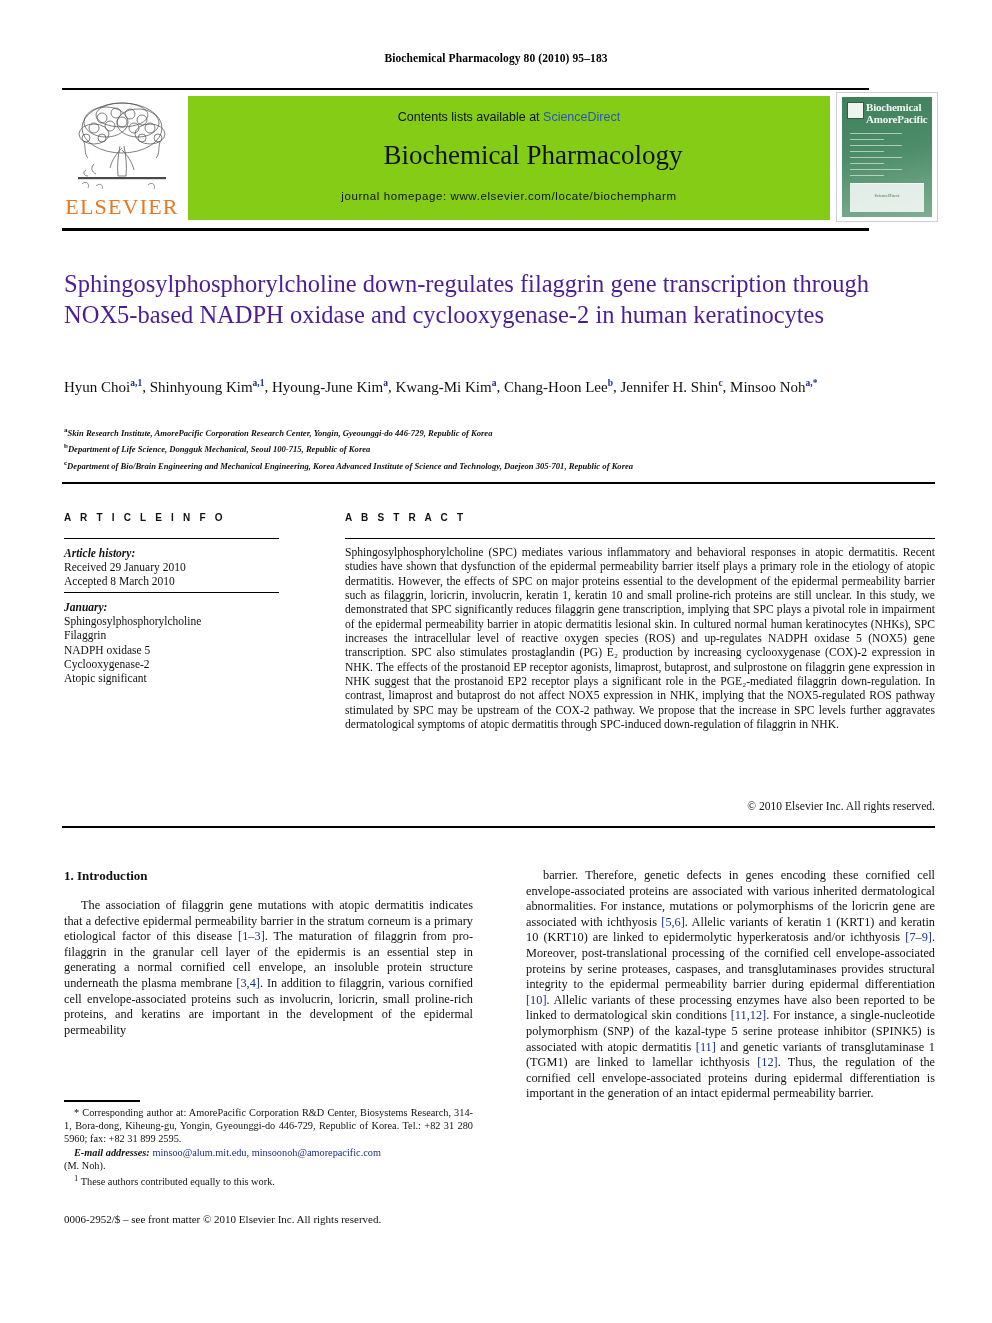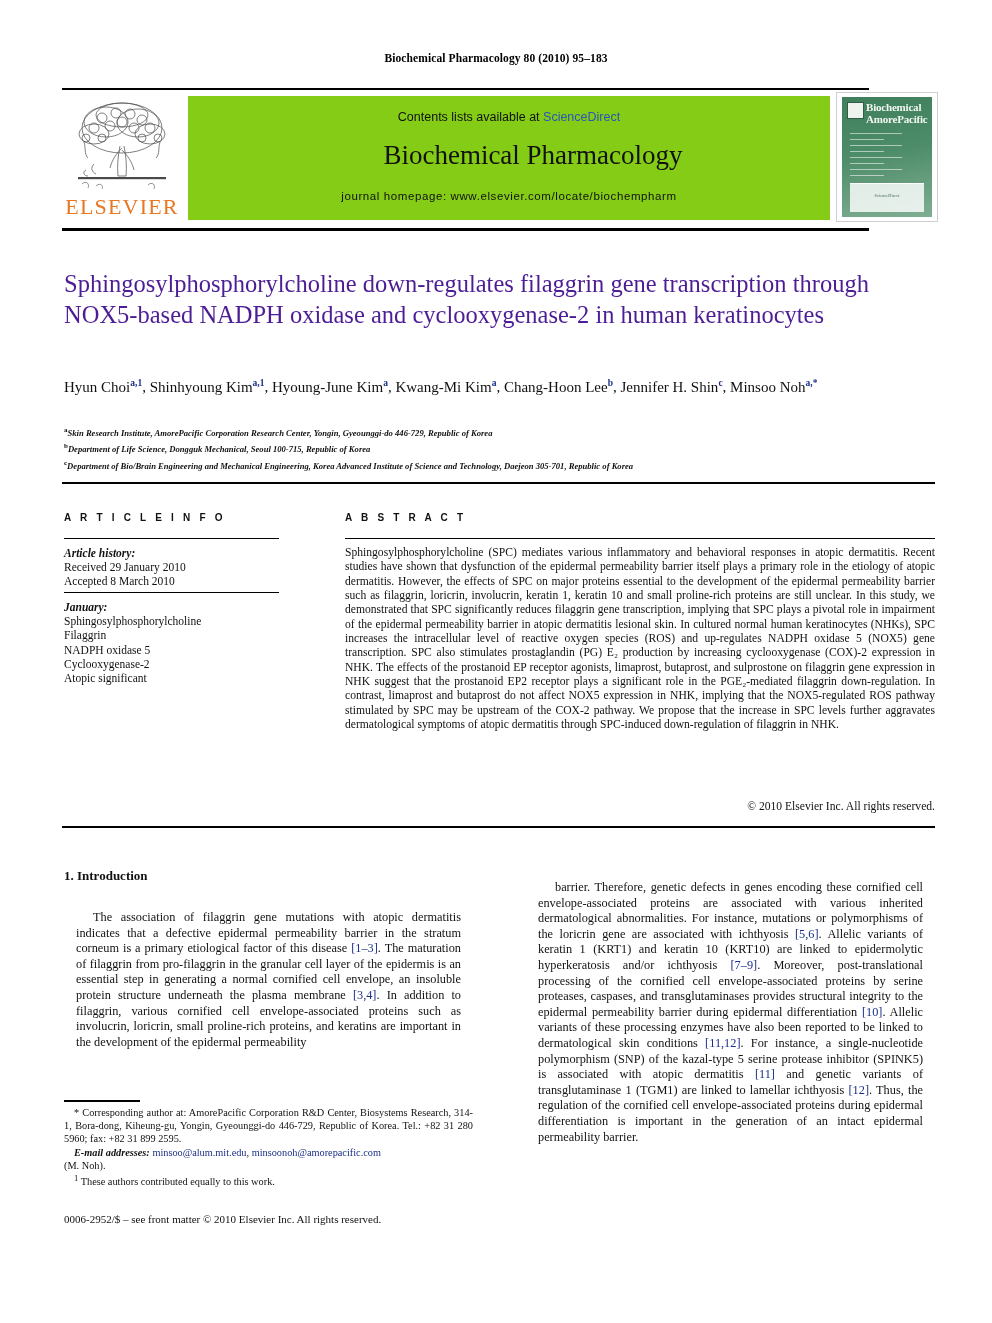--- a/index.html
+++ b/index.html
@@ -266,21 +266,21 @@
   .col {
     position: absolute;
     width: 409px;
     font-size: 12.3px;
     line-height: 15.6px;
     text-align: justify;
     color: #111;
   }
   .col-left  { left: 64px;  top: 898px; }
   .col-right { left: 526px; top: 868px; }
-  .col p { margin: 12px; text-indent: 17px; }
+  .col p { margin: 0; text-indent: 17px; }
   .ref { color: #1a2f86; }
 
   
   .foot-rule {
     position: absolute;
     left: 64px; top: 1100px;
     width: 76px;
     height: 1.5px;
     background: #000;
   }

